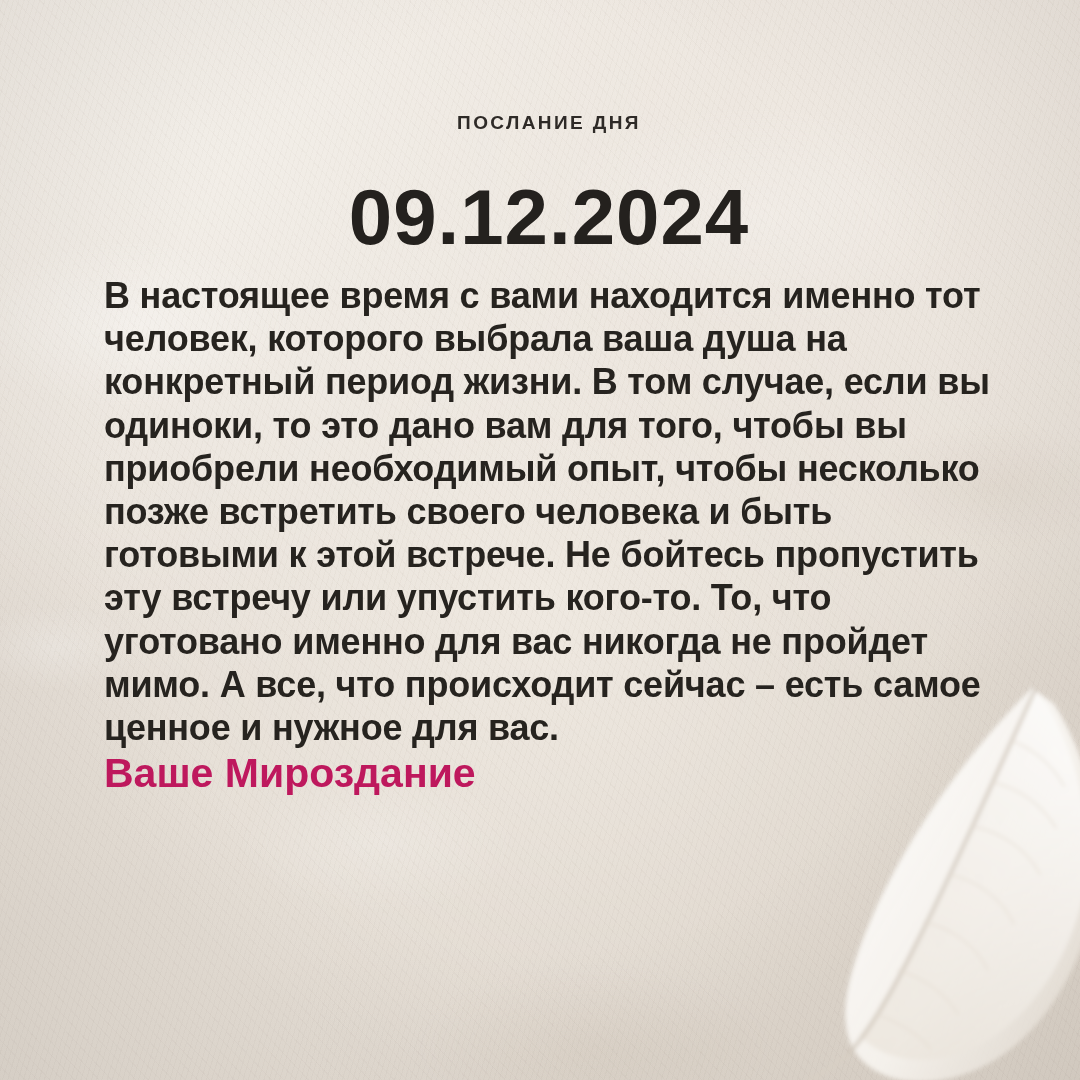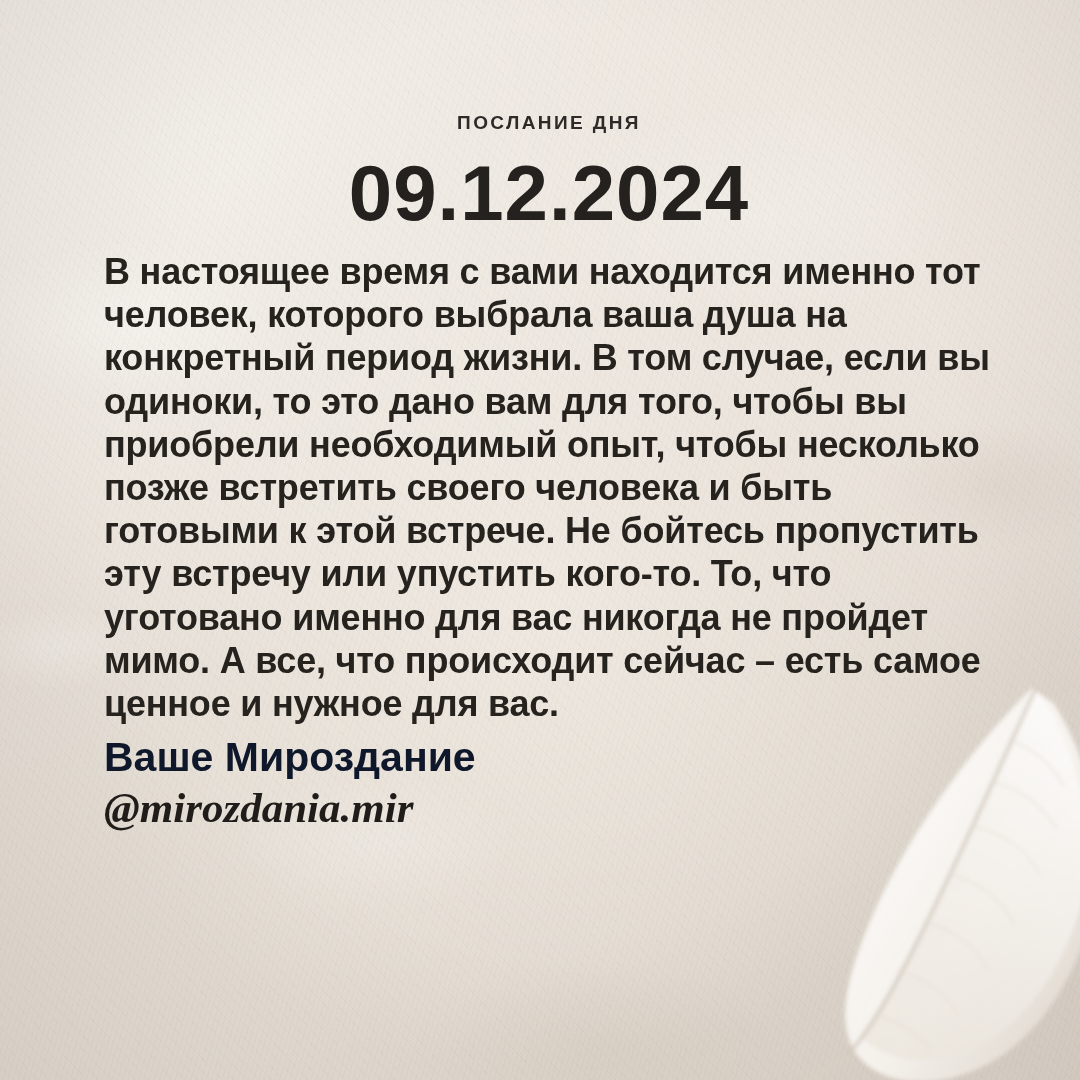--- a/index.html
+++ b/index.html
@@ -89,39 +89,39 @@
     margin: 16px 0 0 0;
   }
 
   .date {
     text-align: center;
     font-size: 78px;
     line-height: 1;
     font-weight: 700;
     letter-spacing: 1px;
     color: #24211e;
-    margin: 20px 0 18px 0;
+    margin: 44px 0 18px 0;
   }
 
   .body-text {
     font-size: 36px;
     line-height: 1.20;
     font-weight: 600;
     color: #26231f;
     margin: 0;
     letter-spacing: -0.2px;
     hyphens: none;
   }
 
   .signature {
     font-size: 41px;
     line-height: 1.18;
     font-weight: 700;
-    color: #0f172a;
-    margin: 8px 0 0 0;
+    color: #be185d;
+    margin: 0 0 0 0;
   }
 
   .handle {
     font-family: "Liberation Serif", serif;
     font-size: 43px;
     line-height: 1.18;
     font-weight: 700;
     font-style: italic;
     color: #1f1c19;
     margin: 2px 0 0 0;
@@ -167,16 +167,15 @@
       </g>
       <path d="M168 384 C150 400 128 414 100 424" stroke="#d8d0c5" stroke-opacity="0.7" stroke-width="4" fill="none" stroke-linecap="round"></path>
     </g>
   </svg>
 
   <div class="content">
     <div class="eyebrow">ПОСЛАНИЕ ДНЯ</div>
     <div class="date">09.12.2024</div>
     <p class="body-text">В настоящее время с вами находится именно тот человек, которого выбрала ваша душа на конкретный период жизни. В том случае, если вы одиноки, то это дано вам для того, чтобы вы приобрели необходимый опыт, чтобы несколько позже встретить своего человека и быть готовыми к этой встрече. Не бойтесь пропустить эту встречу или упустить кого-то. То, что уготовано именно для вас никогда не пройдет мимо. А все, что происходит сейчас – есть самое ценное и нужное для вас.</p>
     <p class="signature">Ваше Мироздание</p>
-    <p class="handle">@mirozdania.mir</p>
   </div>
 
 </div>
 
 </body></html>

